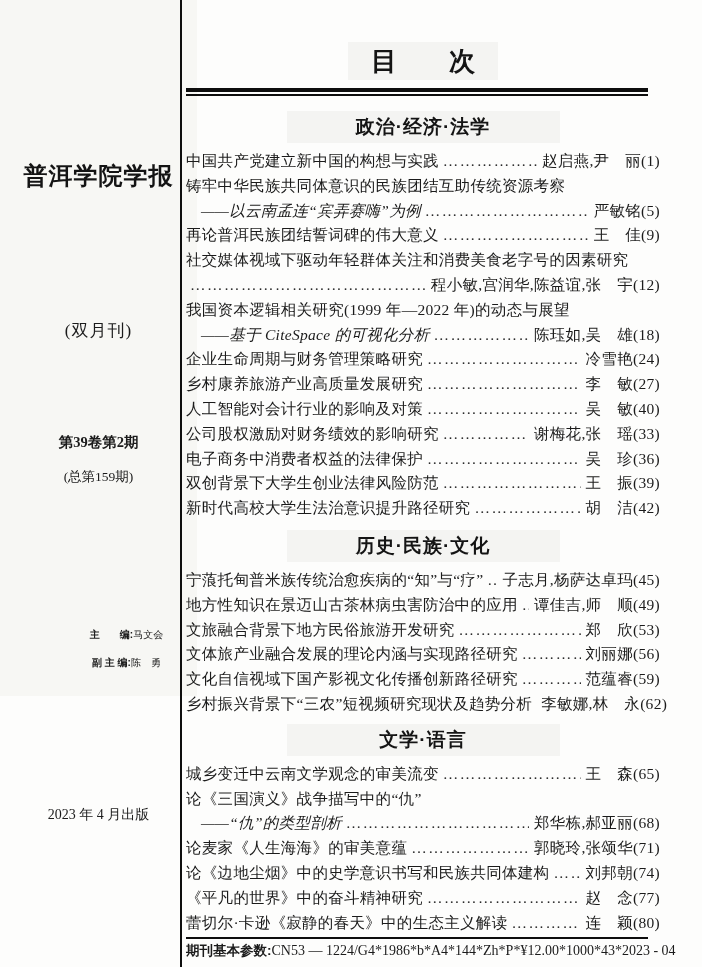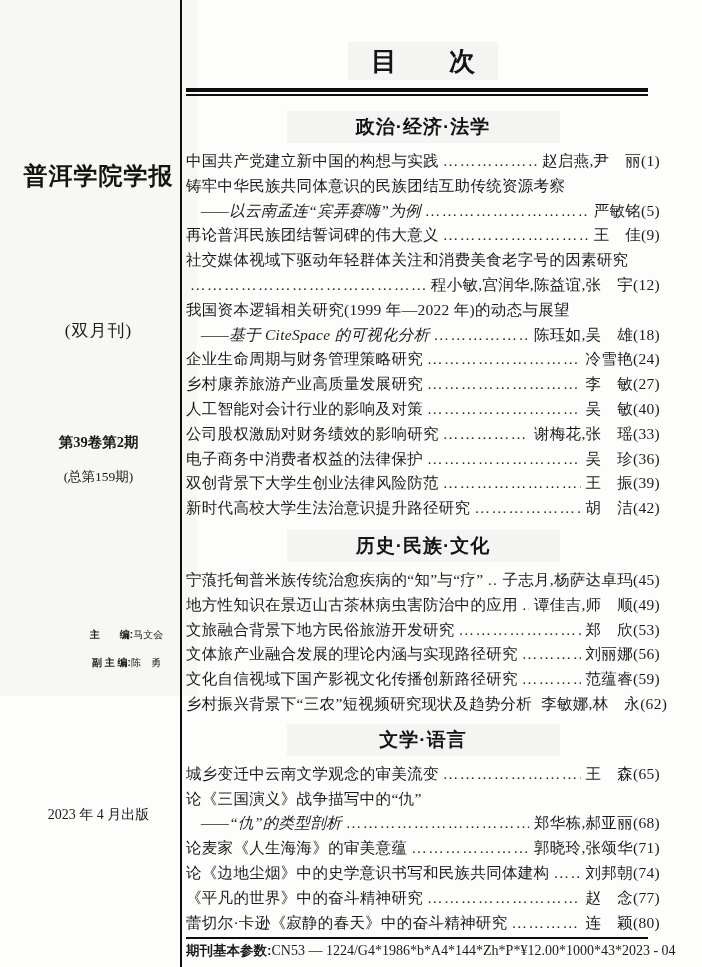--- a/index.html
+++ b/index.html
@@ -235,21 +235,21 @@
             <span class="t">论《边地尘烟》中的史学意识书写和民族共同体建构</span>
             <span class="leader">………………………………………………………………………………………………………………………………………………………………</span>
             <span class="tail">刘邦朝(74)</span>
           </div>
           <div class="row">
             <span class="t">《平凡的世界》中的奋斗精神研究</span>
             <span class="leader">………………………………………………………………………………………………………………………………………………………………</span>
             <span class="tail">赵　念(77)</span>
           </div>
           <div class="row">
-            <span class="t">蕾切尔·卡逊《寂静的春天》中的奋斗精神研究</span>
+            <span class="t">蕾切尔·卡逊《寂静的春天》中的生态主义解读</span>
             <span class="leader">………………………………………………………………………………………………………………………………………………………………</span>
             <span class="tail">连　颖(80)</span>
           </div>
         </div>
       </div>
   </div>
 
   <div class="footer-rule"></div>
   <div class="footer-line">
     <span class="lbl">期刊基本参数:</span><span>CN53 — 1224/G4*1986*b*A4*144*Zh*P*¥12.00*1000*43*2023 - 04</span>

